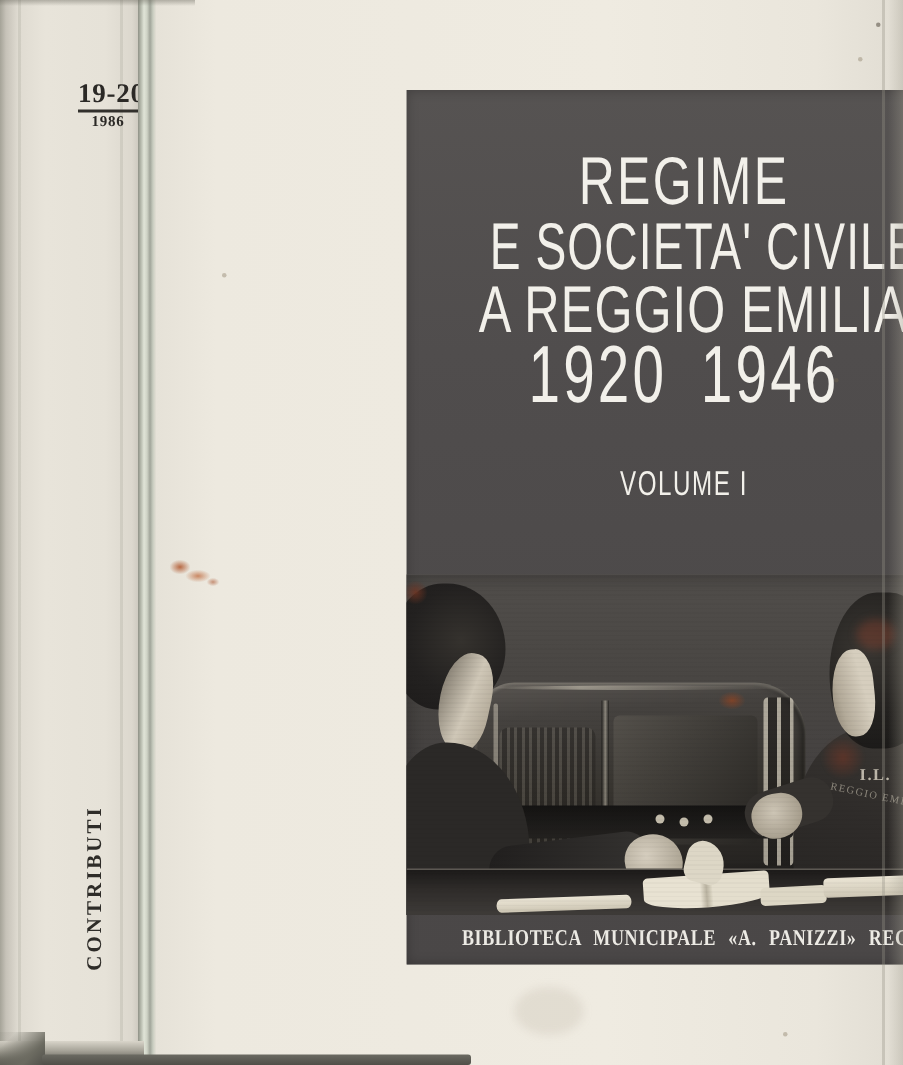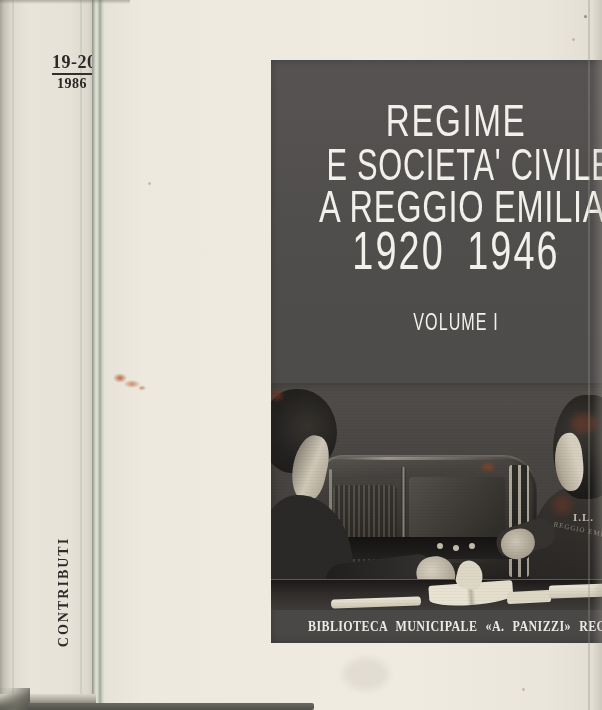--- a/index.html
+++ b/index.html
@@ -7,21 +7,21 @@
          font-family:"Liberation Sans",sans-serif;background:#e7e3d9;}
 
   
   .spine{position:absolute;left:0;top:0;width:92px;height:710px;
     background:linear-gradient(90deg,#a5a398 0px,#c6c2b8 4px,#dfdbd1 12px,#e8e4da 30px,#e6e2d8 70px,#dcd8ce 88px,#cfcbc1 92px);}
   .spine-crease{position:absolute;top:0;height:710px;width:2px;background:rgba(140,136,124,.18);}
   .spine-head{position:absolute;left:52px;top:52px;width:40px;text-align:center;
     font-family:"Liberation Serif",serif;color:#2b2926;}
   .spine-issue{font-size:18px;font-weight:bold;letter-spacing:.5px;line-height:20px;
     border-bottom:2px solid #32302c;padding-bottom:1px;white-space:nowrap;}
-  .spine-year{font-size:14px;font-weight:bold;margin-top:1px;letter-spacing:.5px;}
+  .spine-year{font-size:10px;font-weight:bold;margin-top:1px;letter-spacing:.5px;}
   .spine-series{position:absolute;left:14px;top:540px;width:100px;height:104px;
     display:flex;align-items:center;justify-content:center;}
   .spine-series span{transform:rotate(-90deg);white-space:nowrap;
     font-family:"Liberation Serif",serif;font-weight:bold;font-size:14px;
     letter-spacing:2px;color:#2e2c28;}
   .spine-bottom{position:absolute;left:0;top:694px;width:96px;height:16px;
     background:linear-gradient(180deg,#d9d5ca 0%,#a7a499 40%,#6f6d64 75%,#55544c 100%);}
   .corner-dark{position:absolute;left:0;top:688px;width:30px;height:22px;
     background:linear-gradient(135deg,rgba(120,118,108,.1) 20%,#6b6a60 70%,#51504a 100%);}
   .bottom-band{position:absolute;left:28px;top:703px;width:286px;height:7px;border-radius:2px;

